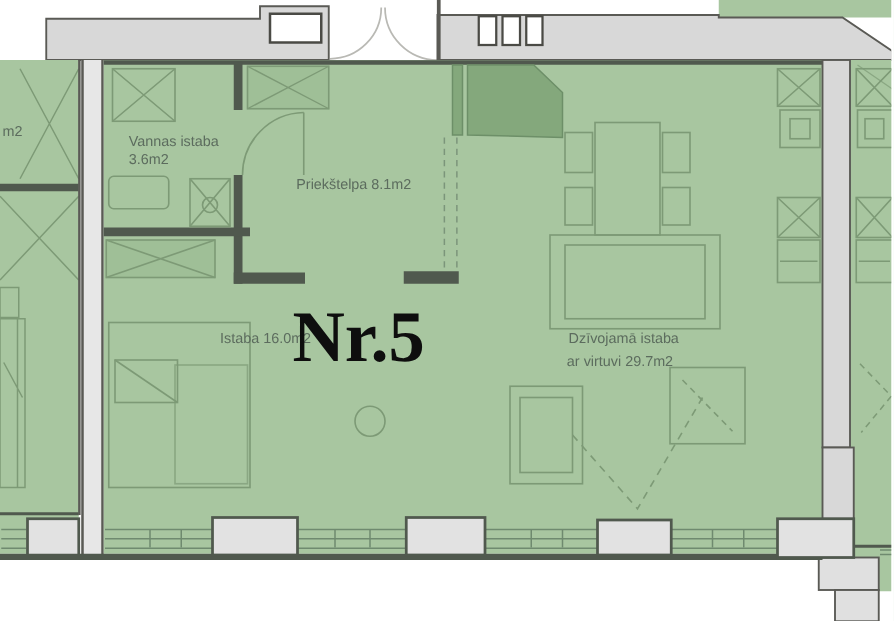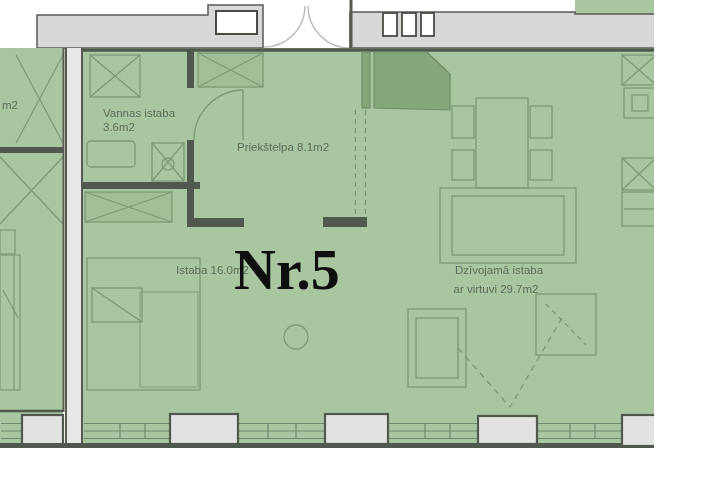--- a/index.html
+++ b/index.html
@@ -1,16 +1,16 @@
 <!DOCTYPE html>
 <html><head>
 <meta charset="utf-8">
 <style>
   html,body{margin:0;padding:0;background:#ffffff;}
-  .stage{position:relative;width:654px;height:497px;background:#ffffff;overflow:hidden;
+  .stage{position:relative;width:713px;height:497px;background:#ffffff;overflow:hidden;
          font-family:"Liberation Sans",sans-serif;}
   svg{position:absolute;left:0;top:0;display:block;}
   .room-label{font-family:"Liberation Sans",sans-serif;font-size:11.5px;fill:#5c6c5e;}
   .apt-number{font-family:"Liberation Serif",serif;font-weight:bold;font-size:58px;fill:#0e0e0e;}
 </style>
 </head>
 <body>
 
 <div class="stage">
 <svg width="715" height="497" viewBox="0 0 715 497">

